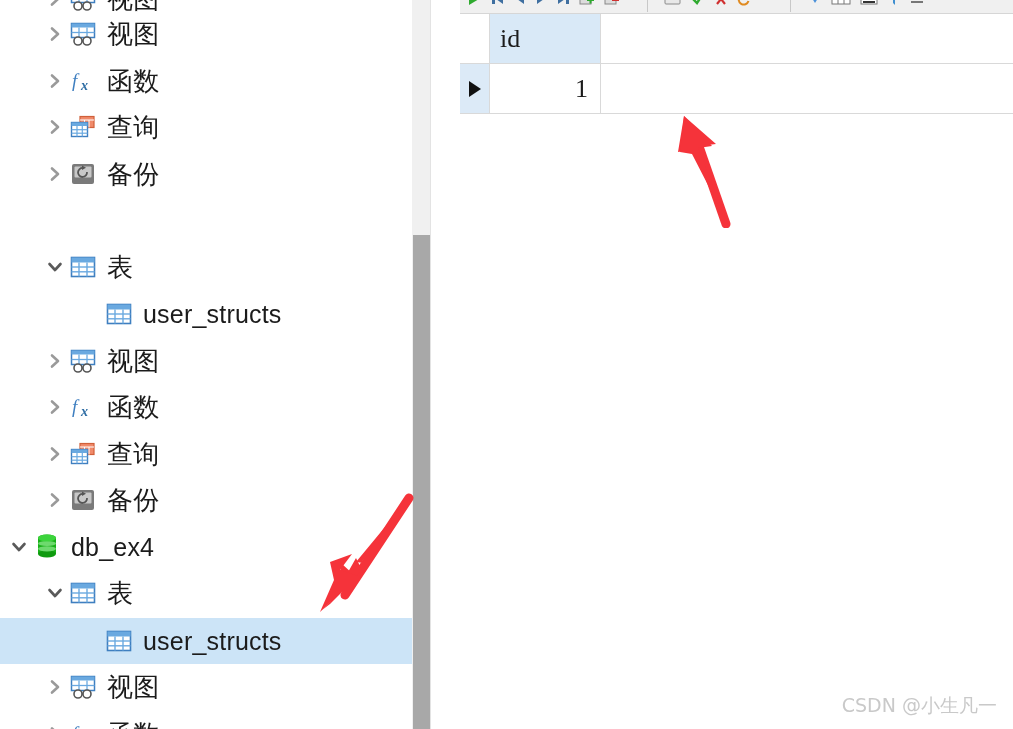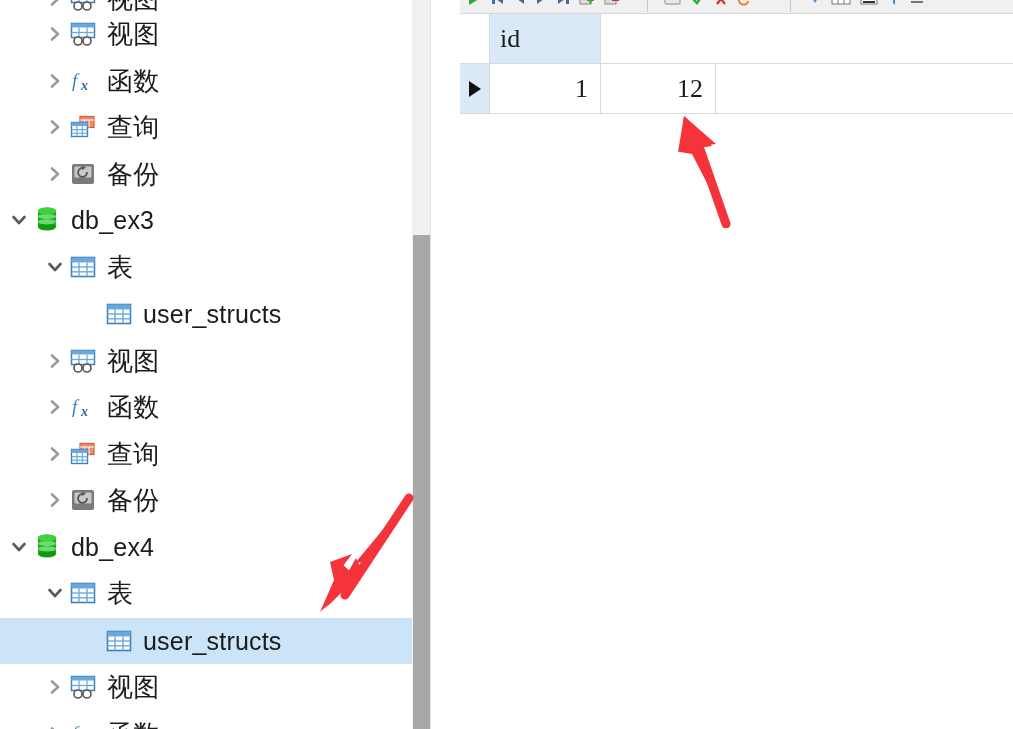--- a/index.html
+++ b/index.html
@@ -302,39 +302,20 @@
         <div class="node-icon">
           <svg width="26" height="24" viewBox="0 0 26 24">
             <rect x="2" y="2" width="22" height="20" rx="2" fill="#7a7a7a"></rect>
             <rect x="4.5" y="4.5" width="17" height="11" rx="1" fill="#c8c8c8"></rect>
             <path d="M17 10 A4.5 4.5 0 1 1 13 6" stroke="#555" stroke-width="1.8" fill="none"></path>
             <polygon points="12,3.5 12,8 16,5.8" fill="#555"></polygon>
           </svg>
         </div>
         <span class="node-label cjk">备份</span>
       </div>
-      <div class="tree-row" style="top: 197px;">
-        <div style="flex: 0 0 6px;"></div>
-        <div class="twisty">
-          <svg width="18" height="18" viewBox="0 0 18 18">
-            <path d="M3.5 6 L9 12 L14.5 6" stroke="#5a5a5a" stroke-width="2.6" fill="none" stroke-linecap="round" stroke-linejoin="round"></path>
-          </svg>
-        </div>
-        <div class="node-icon">
-          <svg width="26" height="28" viewBox="0 0 26 28">
-            <ellipse cx="13" cy="5" rx="9" ry="3.4" fill="#18b018"></ellipse>
-            <rect x="4" y="5" width="18" height="16" fill="#18b018"></rect>
-            <ellipse cx="13" cy="21" rx="9" ry="3.4" fill="#0f9a0f"></ellipse>
-            <ellipse cx="13" cy="10.5" rx="9" ry="2.6" fill="#7ee07e" opacity="0.85"></ellipse>
-            <ellipse cx="13" cy="15.8" rx="9" ry="2.6" fill="#7ee07e" opacity="0.85"></ellipse>
-            <ellipse cx="13" cy="5" rx="9" ry="3.4" fill="#3cd43c"></ellipse>
-          </svg>
-        </div>
-        <span class="node-label">db_ex3</span>
-      </div>
       <div class="tree-row" style="top: 244px;">
         <div style="flex: 0 0 42px;"></div>
         <div class="twisty">
           <svg width="18" height="18" viewBox="0 0 18 18">
             <path d="M3.5 6 L9 12 L14.5 6" stroke="#5a5a5a" stroke-width="2.6" fill="none" stroke-linecap="round" stroke-linejoin="round"></path>
           </svg>
         </div>
         <div class="node-icon">
           <svg width="26" height="24" viewBox="0 0 26 24">
             <rect x="1.5" y="2.5" width="23" height="19" fill="#ffffff" stroke="#3f7fc0" stroke-width="1.6"></rect>
@@ -647,36 +628,34 @@
           <div class="tail-cell"></div>
         </div>
       <div id="grid-body">
           <div class="grid-row">
             <div class="cell rowind current">
               <div class="row-caret"></div>
             </div>
             <div class="cell data" style="flex: 0 0 111px; width: 111px;">
               <span>1</span>
             </div>
-            <div class="cell data" style="flex: 0 0 115px; width: 115px;">
-              <span>12</span>
-            </div>
             <div class="tail-cell"></div>
           </div>
         </div>
     </div>
   </div>
 
   <svg class="arrow-svg" id="arrow-1" style="left:312px; top:492px;" width="104" height="124" viewBox="0 0 104 124">
     <path d="M97 6 L44 70 L58 72 L18 112 L30 72 L41 82 Z" fill="#f5333a"></path>
     <path d="M97 6 L33 103" stroke="#f5333a" stroke-width="9" stroke-linecap="round"></path>
     <path d="M10 118 L50 78 L44 66 L18 112 Z" fill="#f5333a"></path>
     <polygon points="8,120 46,84 28,78 40,62 18,70 22,88" fill="#f5333a"></polygon>
   </svg>
 
   <svg class="arrow-svg" id="arrow-2" style="left:672px; top:102px;" width="78" height="126" viewBox="0 0 78 126">
     <path d="M54 122 L22 30" stroke="#f5333a" stroke-width="9" stroke-linecap="round"></path>
     <polygon points="12,14 44,42 28,44 34,62 20,48 6,50" fill="#f5333a"></polygon>
     <path d="M12 14 L40 44 L26 46 L56 122 L20 52 L8 50 Z" fill="#f5333a"></path>
   </svg>
 
+  <div id="watermark">CSDN @小生凡一</div>
 
 </div>
 
 </body></html>

